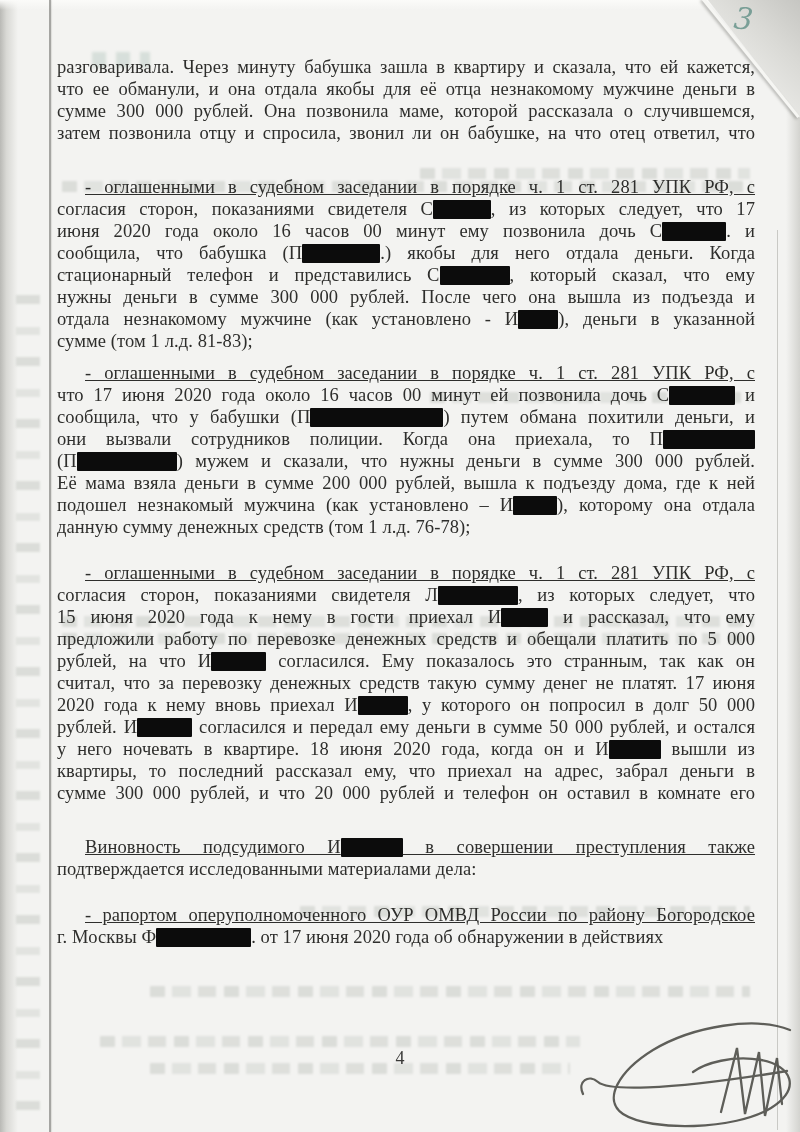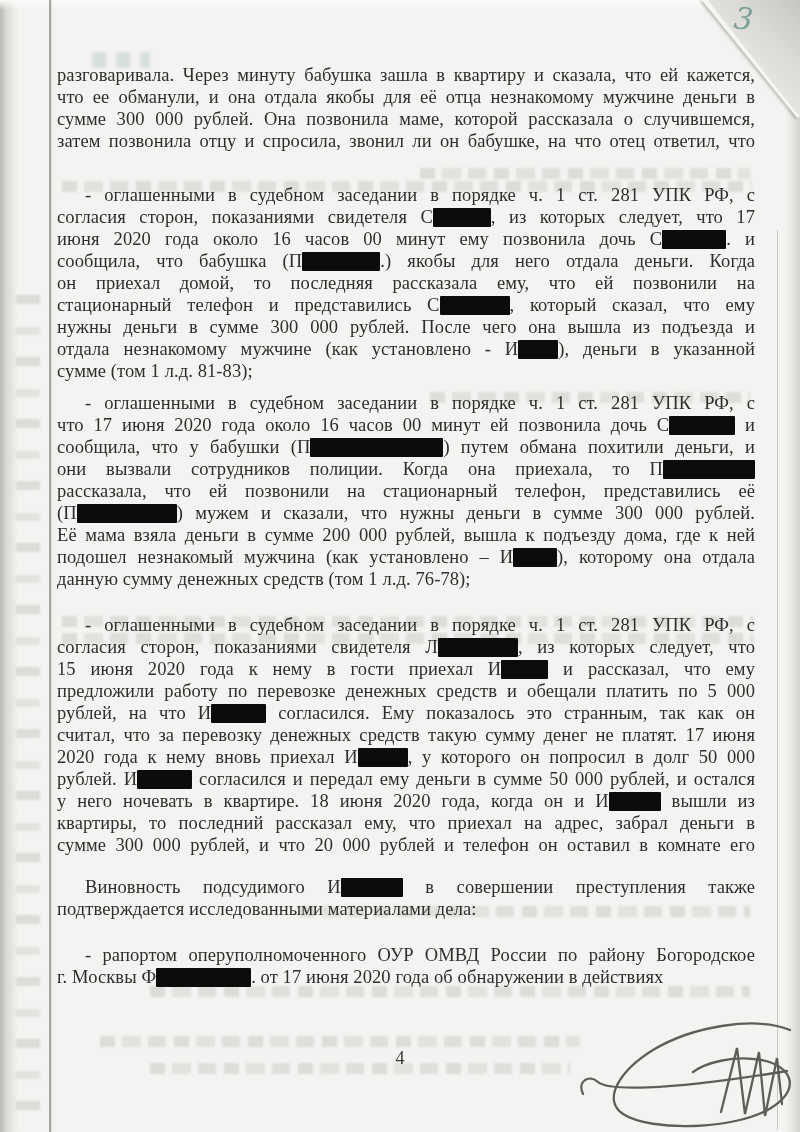--- a/index.html
+++ b/index.html
@@ -50,36 +50,36 @@
   .hand-number{
     position:absolute;left:734px;top:2px;
     font-family:"DejaVu Serif", serif;font-style:italic;
     font-size:30px;line-height:34px;
     color:var(--handwriting,#69958c);
     transform:rotate(6deg);
     opacity:.85;
   }
   
   #document-body{
-    position:absolute;left:57px;top:64px;width:698px;
+    position:absolute;left:57px;top:56px;width:698px;
   }
   .para{margin:0;}
   .para:nth-child(2){margin-top:32px;}
   .para:nth-child(3){margin-top:10px;}
   .para:nth-child(4){margin-top:24px;}
-  .para:nth-child(5){margin-top:20px;}
+  .para:nth-child(5){margin-top:32px;}
   .para:nth-child(6){margin-top:24px;}
   .line{
     height:22px;line-height:22px;font-size:18.5px;
     text-align:justify;text-align-last:justify;
     overflow:hidden;
     letter-spacing:.1px;
   }
   .line.last{text-align-last:left;}
-  .line.first.indented{text-indent:28px;}
+  .line.first.indented{text-indent:28px;text-decoration:underline;}
   .redact{
     display:inline-block;height:19px;vertical-align:-4px;
     background:var(--redaction,#0c0c0c);
     border-radius:1px;
   }
   
   .footer-number{
     position:absolute;left:380px;top:1048px;width:40px;
     text-align:center;font-size:18px;color:#3a3a38;
   }
@@ -141,32 +141,30 @@
         <div class="line first">разговаривала. Через минуту бабушка зашла в квартиру и сказала, что ей кажется,</div>
         <div class="line">что ее обманули, и она отдала якобы для её отца незнакомому мужчине деньги в</div>
         <div class="line">сумме 300 000 рублей. Она позвонила маме, которой рассказала о случившемся,</div>
         <div class="line">затем позвонила отцу и спросила, звонил ли он бабушке, на что отец ответил, что</div>
       </div>
       <div class="para">
         <div class="line first indented">- оглашенными в судебном заседании в порядке ч. 1 ст. 281 УПК РФ, с</div>
         <div class="line indented">согласия сторон, показаниями свидетеля С<span class="redact" style="width: 58px;"></span>, из которых следует, что 17</div>
         <div class="line indented">июня 2020 года около 16 часов 00 минут ему позвонила дочь С<span class="redact" style="width: 64px;"></span>. и</div>
         <div class="line indented">сообщила, что бабушка (П<span class="redact" style="width: 78px;"></span>.) якобы для него отдала деньги. Когда</div>
-        <div class="line indented">он приехал домой, то последняя рассказала ему, что ей позвонили на</div>
         <div class="line indented">стационарный телефон и представились С<span class="redact" style="width: 70px;"></span>, который сказал, что ему</div>
         <div class="line indented">нужны деньги в сумме 300 000 рублей. После чего она вышла из подъезда и</div>
         <div class="line indented">отдала незнакомому мужчине (как установлено - И<span class="redact" style="width: 40px;"></span>), деньги в указанной</div>
         <div class="line last indented">сумме (том 1 л.д. 81-83);</div>
       </div>
       <div class="para">
         <div class="line first indented">- оглашенными в судебном заседании в порядке ч. 1 ст. 281 УПК РФ, с</div>
         <div class="line indented">что 17 июня 2020 года около 16 часов 00 минут ей позвонила дочь С<span class="redact" style="width: 66px;"></span> и</div>
         <div class="line indented">сообщила, что у бабушки (П<span class="redact" style="width: 133px;"></span>) путем обмана похитили деньги, и</div>
         <div class="line indented">они вызвали сотрудников полиции. Когда она приехала, то П<span class="redact" style="width: 92px;"></span></div>
-        <div class="line indented">рассказала, что ей позвонили на стационарный телефон, представились её</div>
         <div class="line indented">(П<span class="redact" style="width: 100px;"></span>) мужем и сказали, что нужны деньги в сумме 300 000 рублей.</div>
         <div class="line indented">Её мама взяла деньги в сумме 200 000 рублей, вышла к подъезду дома, где к ней</div>
         <div class="line indented">подошел незнакомый мужчина (как установлено – И<span class="redact" style="width: 44px;"></span>), которому она отдала</div>
         <div class="line last indented">данную сумму денежных средств (том 1 л.д. 76-78);</div>
       </div>
       <div class="para">
         <div class="line first indented">- оглашенными в судебном заседании в порядке ч. 1 ст. 281 УПК РФ, с</div>
         <div class="line indented">согласия сторон, показаниями свидетеля Л<span class="redact" style="width: 80px;"></span>, из которых следует, что</div>
         <div class="line indented">15 июня 2020 года к нему в гости приехал И<span class="redact" style="width: 47px;"></span> и рассказал, что ему</div>
         <div class="line indented">предложили работу по перевозке денежных средств и обещали платить по 5 000</div>

